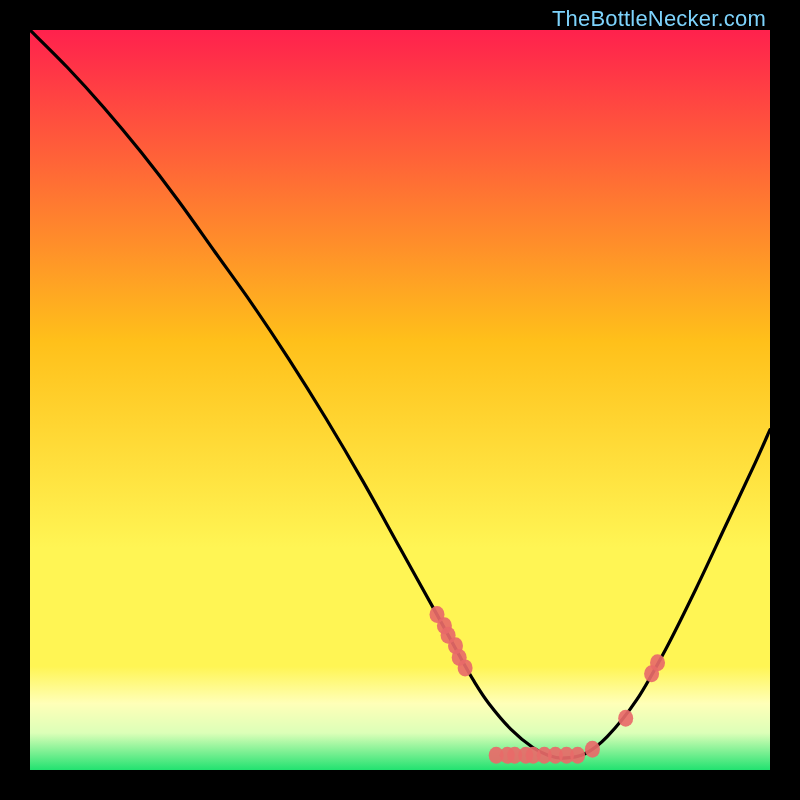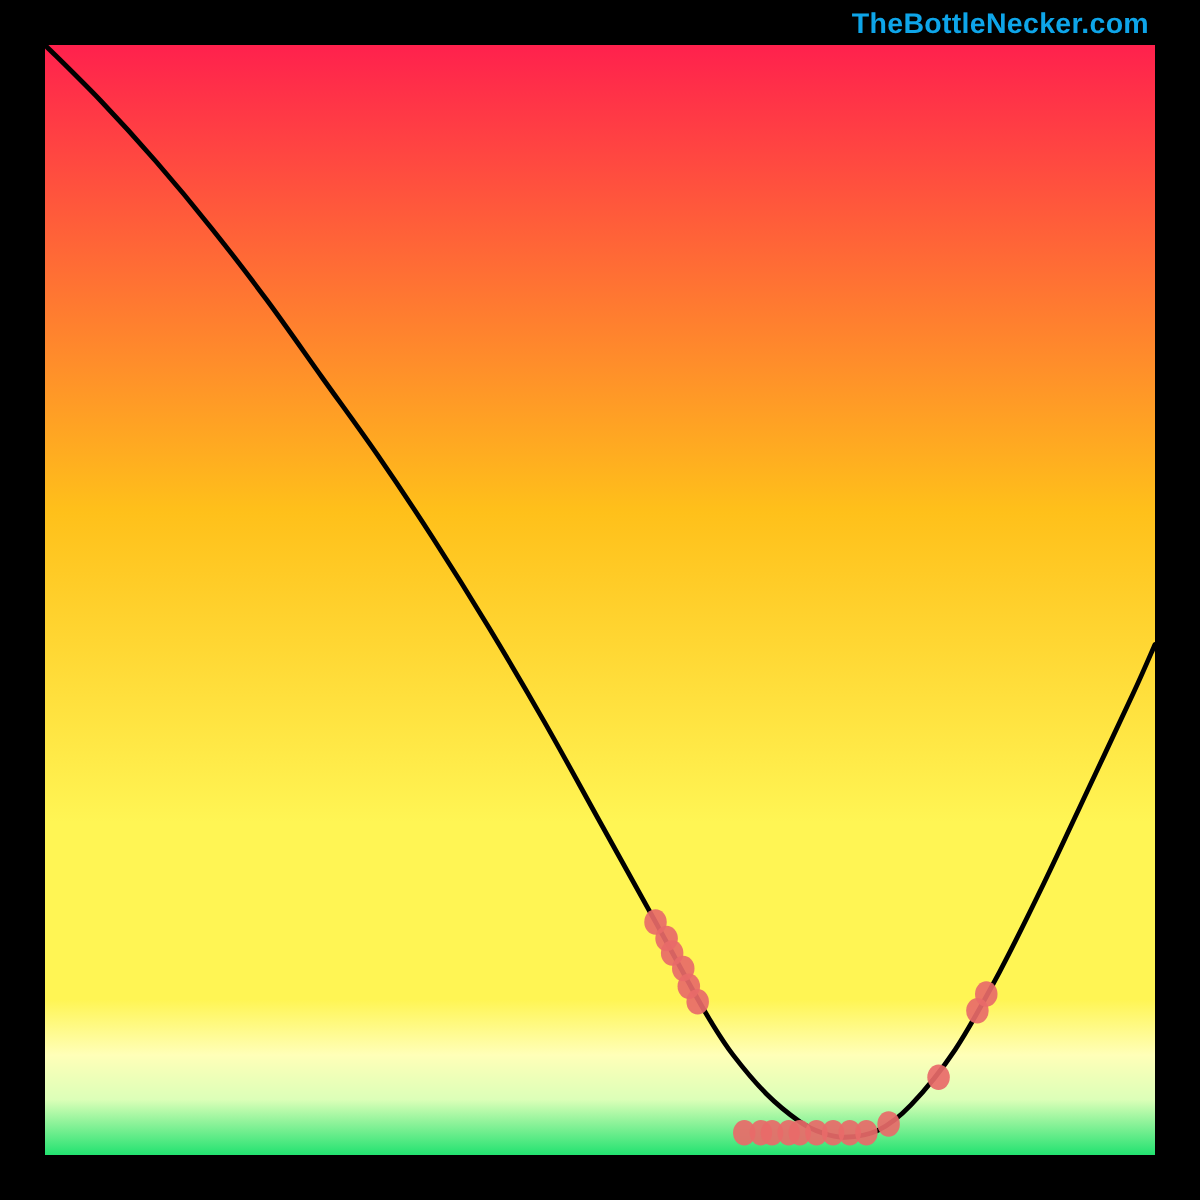--- a/index.html
+++ b/index.html
@@ -10,23 +10,23 @@
     top: 30px;
     width: 740px;
     height: 740px;
     background: #000;
   }
   .watermark {
     position: absolute;
     top: 6px;
     right: 34px;
     font-family: Arial, Helvetica, sans-serif;
-    font-size: 19px;
-    font-weight: 700;
-    color: #0ea5e9;
+    font-size: 22px;
+    font-weight: 400;
+    color: #7dd3fc;
     letter-spacing: 0.2px;
   }
   svg { display: block; }
 </style>
 </head>
 <body>
 
 <div class="frame">
   <svg id="chart-svg" width="740" height="740" viewBox="0 0 740 740">
     <defs>

